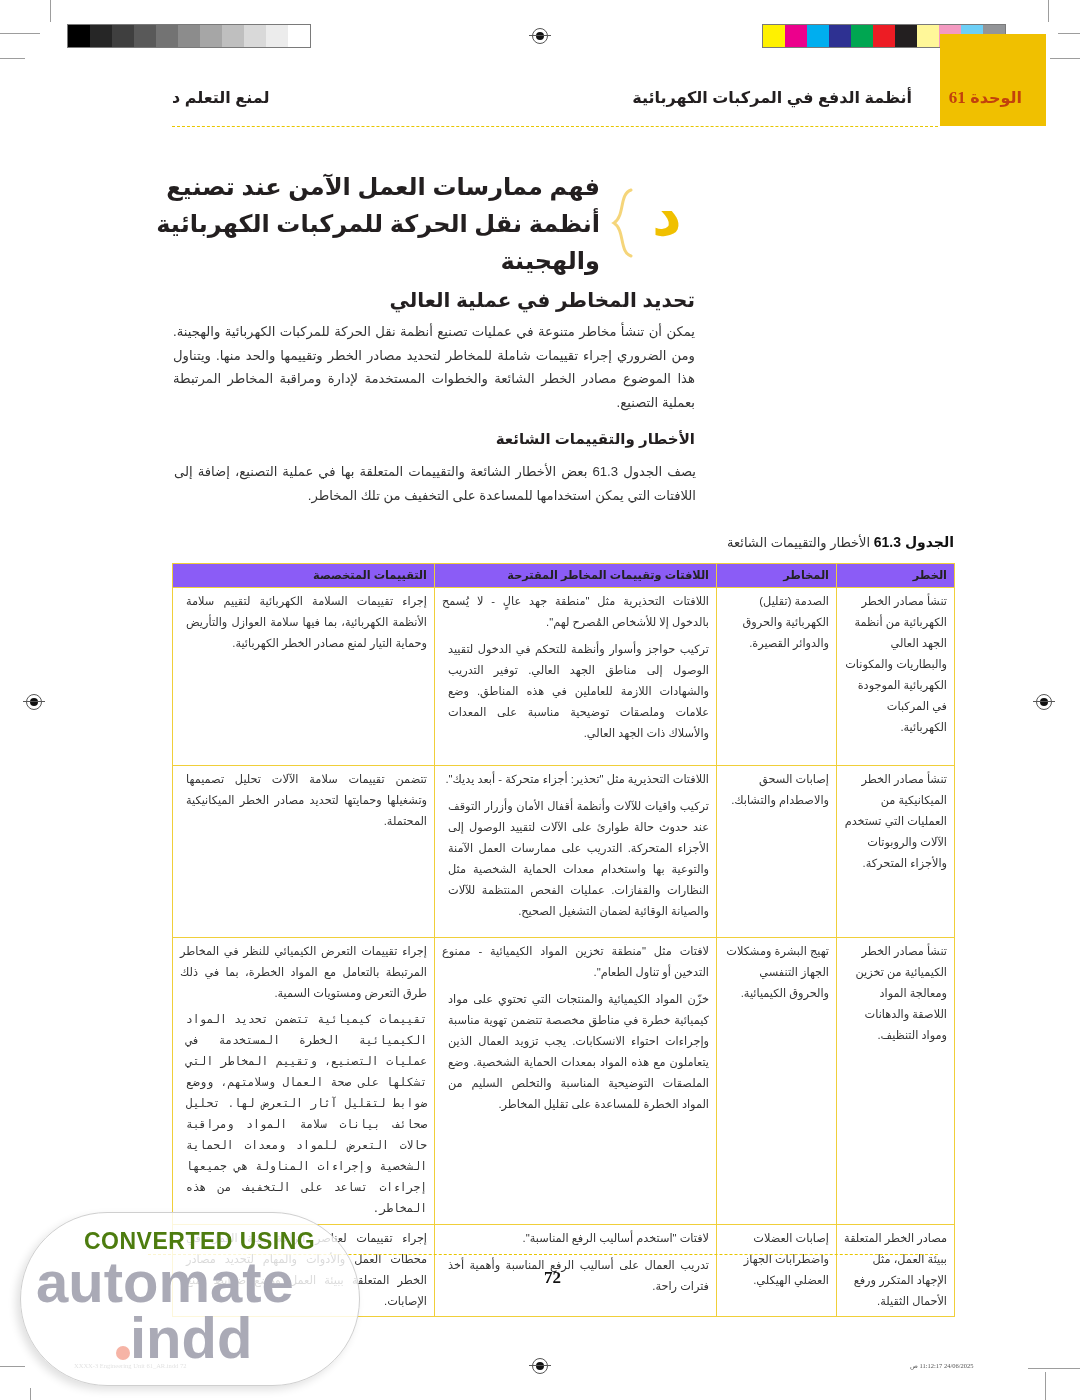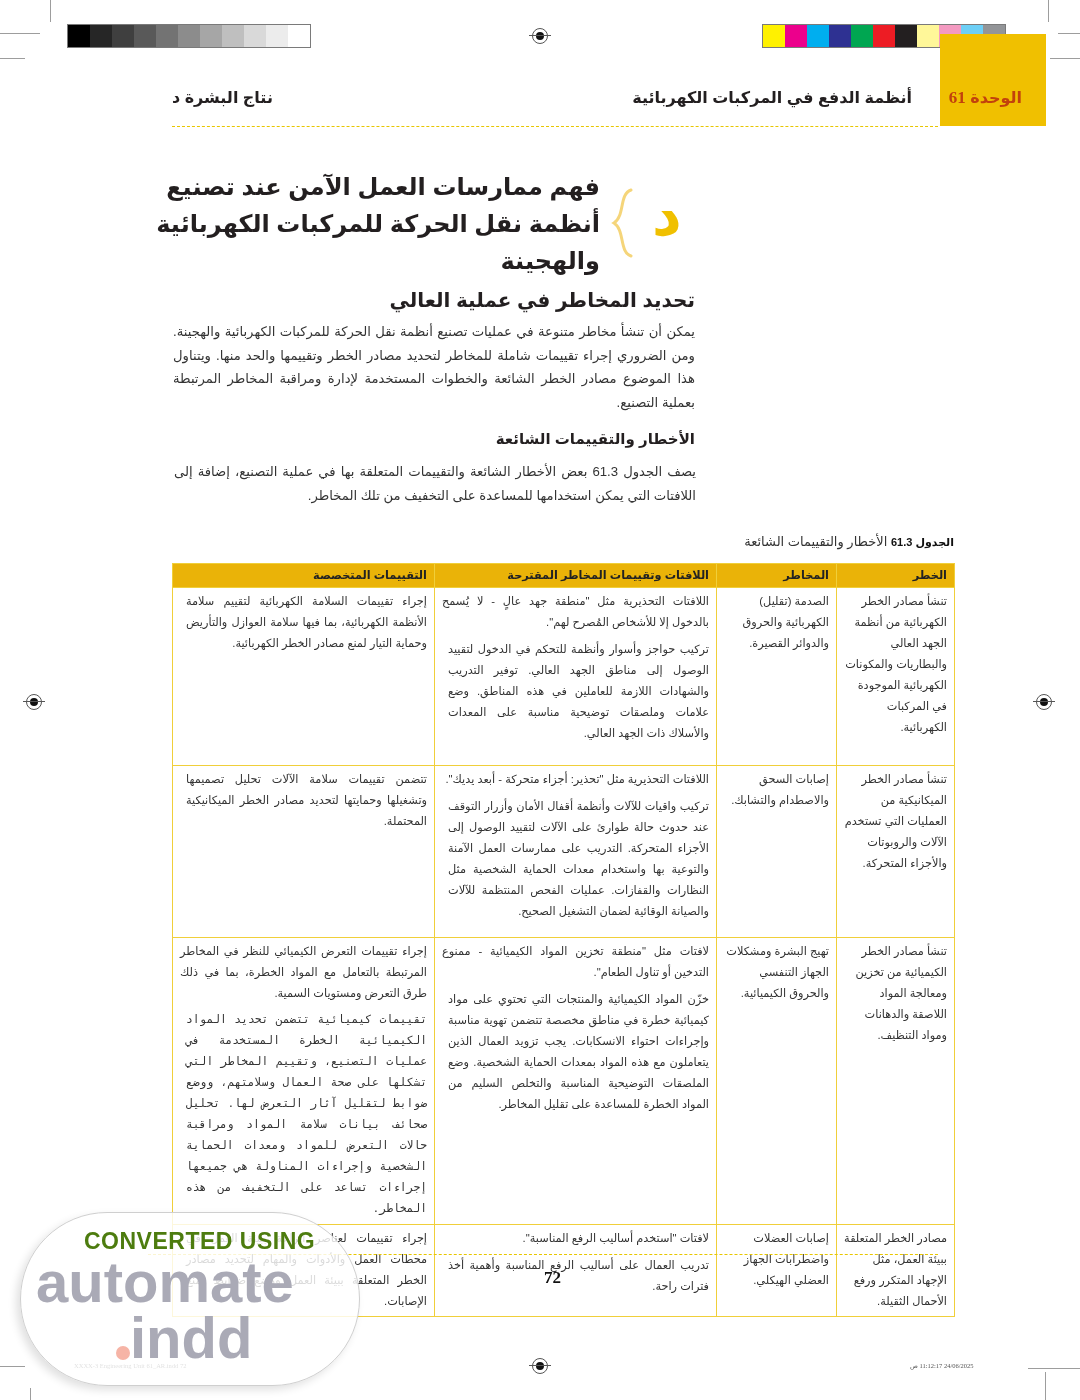--- a/index.html
+++ b/index.html
@@ -25,26 +25,26 @@
   .sec-letter { position: absolute; left: 652px; top: 186px; font-size: 58px; font-weight: bold; color: #f0c000; line-height: 1; }
   .sec-brace { position: absolute; left: 611px; top: 188px; width: 24px; height: 70px; }
   .sec-title { position: absolute; right: 480px; top: 168px; width: 460px; direction: rtl; text-align: right;
     font-size: 24px; font-weight: bold; line-height: 37px; }
 
   h2.topic { position: absolute; right: 385px; top: 288px; margin: 0; direction: rtl; font-size: 20px; font-weight: bold; }
   .para { position: absolute; direction: rtl; text-align: justify; text-align-last: right; font-size: 13.2px; line-height: 23.5px; color: #333; }
   h3.sub { position: absolute; right: 385px; top: 430px; margin: 0; direction: rtl; font-size: 15px; font-weight: bold; }
 
   .caption { position: absolute; right: 126px; top: 534px; direction: rtl; font-size: 13px; color: #333; }
-  .caption b { color: #111; font-size: 11px; }
+  .caption b { color: #111; font-size: 14px; }
 
   
   table.hz { position: absolute; left: 172px; top: 563px; width: 782px; border-collapse: collapse; direction: rtl; table-layout: fixed; }
   table.hz th, table.hz td { border: 1px solid #f0cf3a; vertical-align: top; font-size: 11.3px; line-height: 21px; color: #333; text-align: right; }
-  table.hz th { background: #eab308; font-weight: bold; color: #222; padding: 1px 7px 1px 7px; height: 21px; }
+  table.hz th { background: #8b5cf6; font-weight: bold; color: #222; padding: 1px 7px 1px 7px; height: 21px; }
   table.hz td { padding: 3px 7px 4px 7px; }
   table.hz td p { margin: 0 0 6px 0; text-align: justify; text-align-last: right; }
   table.hz td p:last-child { margin-bottom: 0; margin-left: 6px; }
   .c1 { width: 118px; } .c2 { width: 120px; } .c3 { width: 282px; } .c4 { width: 262px; }
 
   .page-num { position: absolute; left: 544px; top: 1268px; font-family: "Liberation Serif", serif; font-weight: bold; font-size: 17px; color: #111; }
   .slug { position: absolute; font-family: "Liberation Serif", serif; font-size: 6.5px; color: #555; }
 
   
   .wm { position: absolute; left: 20px; top: 1212px; width: 338px; height: 172px; border-radius: 110px; border: 1px solid #cfcfcf;
@@ -99,21 +99,21 @@
 <div class="reg" style="left:26px;top:694px;"></div>
 <div class="reg" style="left:1036px;top:694px;"></div>
 <div class="reg" style="left:532px;top:1358px;"></div>
 
 <div class="unit-tab"></div>
 <div class="header-row" style="right:58px;color:#c2410c;">
   <span>الوحدة</span>
   <span style="font-family:'Liberation Serif',serif;font-size:17px;">61</span>
 </div>
 <div class="header-row" style="right:168px;">أنظمة الدفع في المركبات الكهربائية</div>
-<div class="header-row" style="left:172px;">نتاج البشرة د</div>
+<div class="header-row" style="left:172px;">لمنع التعلم د</div>
 <div class="dotline" style="left:172px;top:126px;width:766px;"></div>
 
 <div class="sec-letter">د</div>
 <svg class="sec-brace" viewBox="0 0 24 70">
   <path d="M20 2 C8 6 14 28 3 35 C14 42 8 64 20 68" fill="none" stroke="#f5d57a" stroke-width="3" stroke-linecap="round"></path>
 </svg>
 <div class="sec-title">فهم ممارسات العمل الآمن عند تصنيع أنظمة نقل الحركة للمركبات الكهربائية والهجينة</div>
 
 <h2 class="topic">تحديد المخاطر في عملية العالي</h2>
 <div class="para" style="right:385px;top:320px;width:522px;">يمكن أن تنشأ مخاطر متنوعة في عمليات تصنيع أنظمة نقل الحركة للمركبات الكهربائية والهجينة. ومن الضروري إجراء تقييمات شاملة للمخاطر لتحديد مصادر الخطر وتقييمها والحد منها. ويتناول هذا الموضوع مصادر الخطر الشائعة والخطوات المستخدمة لإدارة ومراقبة المخاطر المرتبطة بعملية التصنيع.</div>

